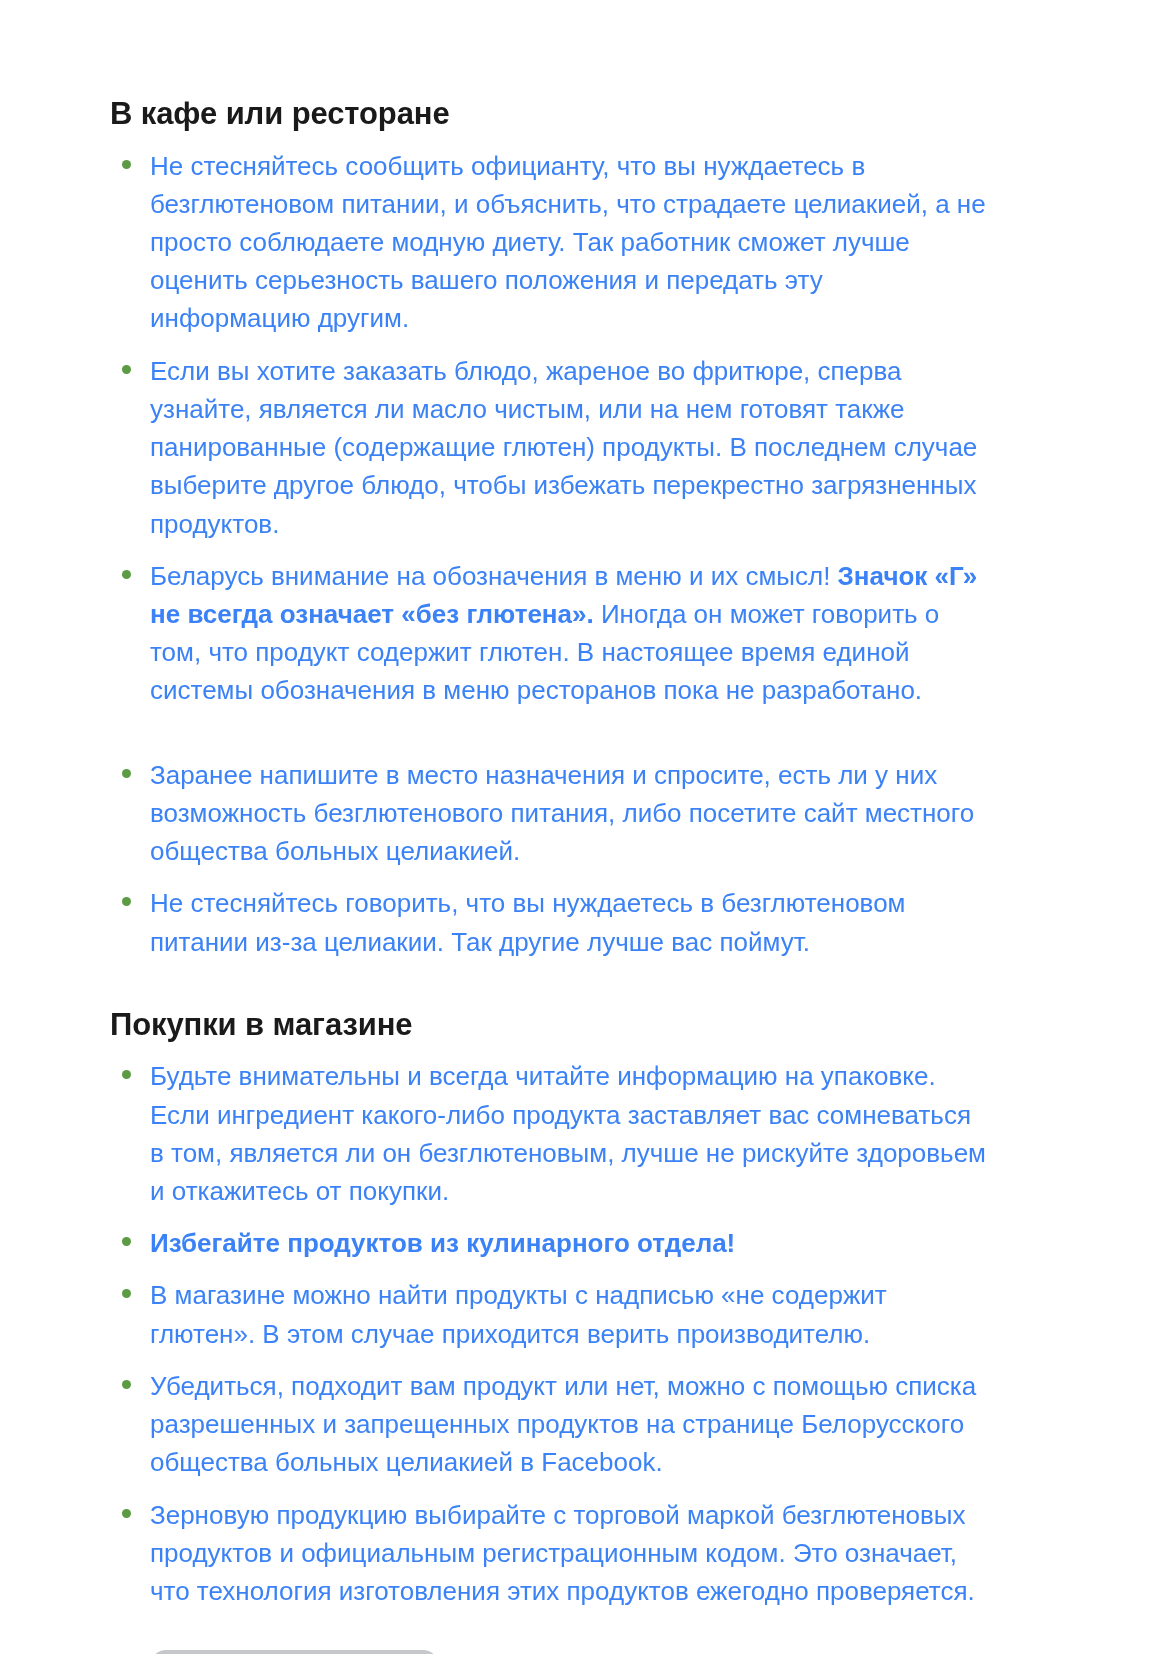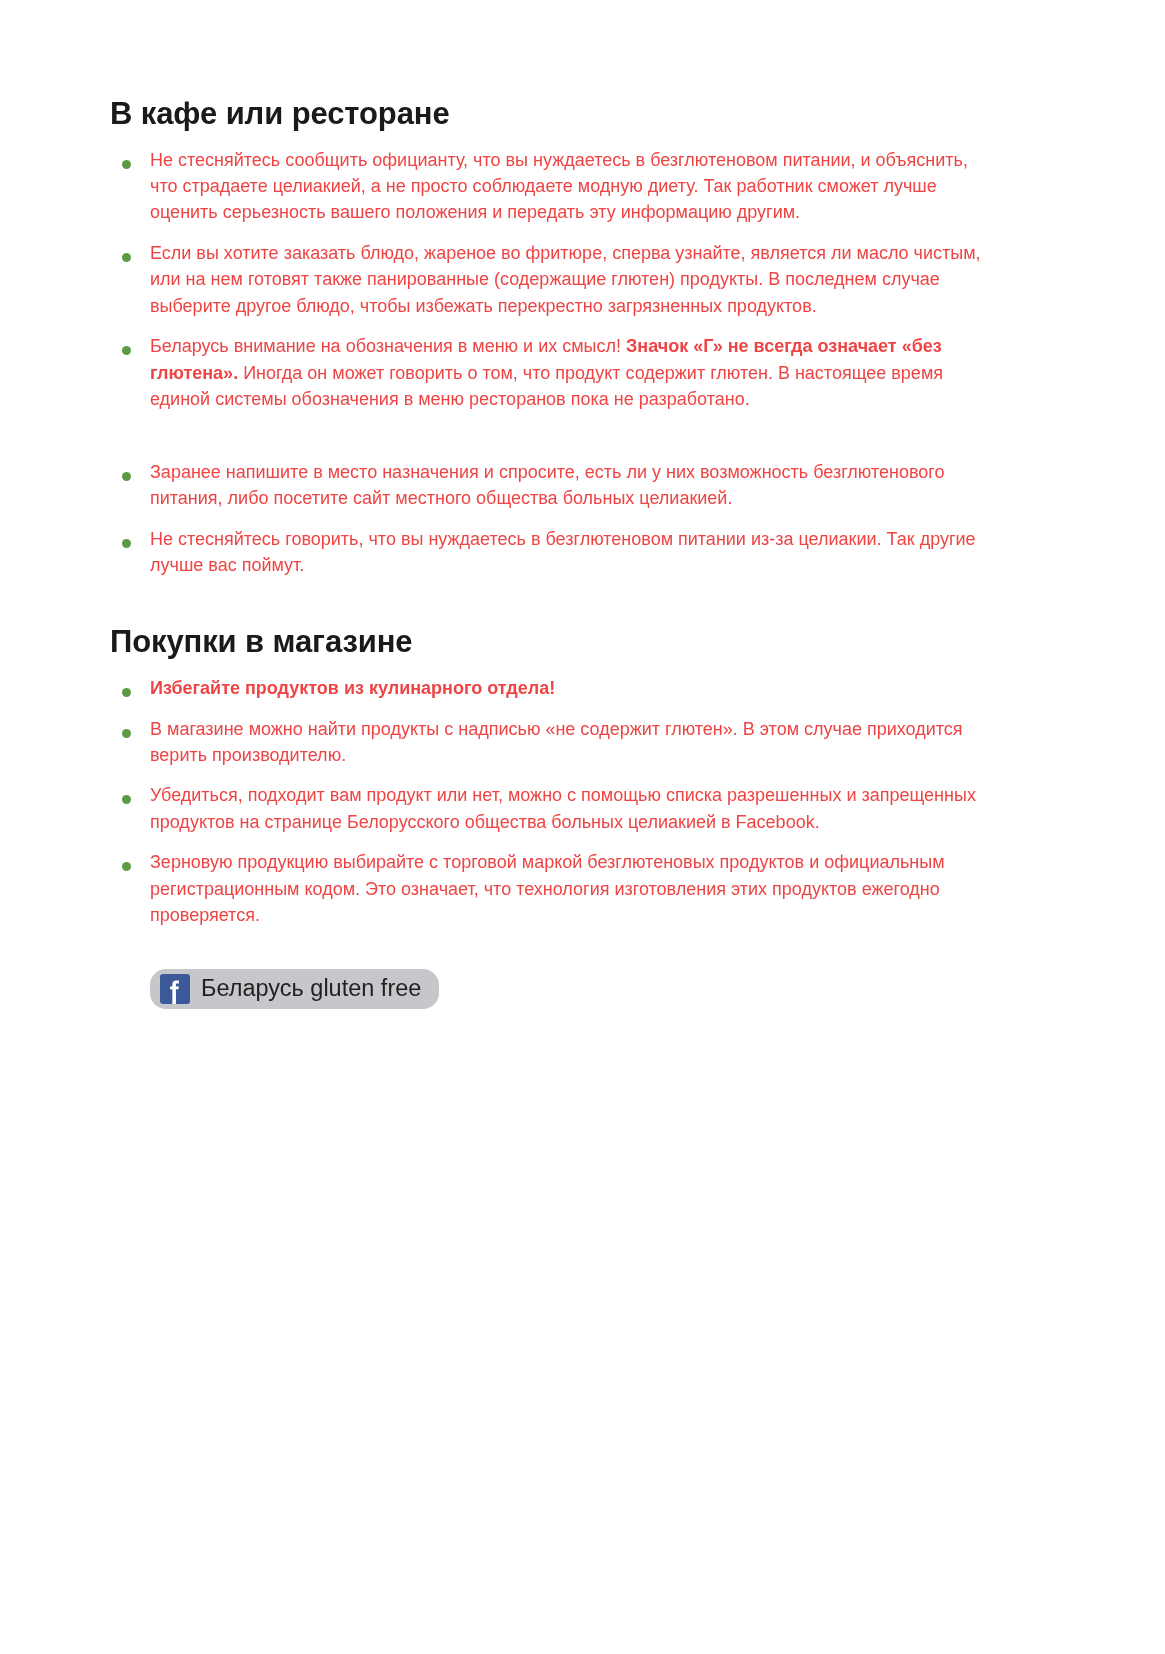--- a/index.html
+++ b/index.html
@@ -48,23 +48,23 @@
   
   ul.bullets {
     list-style: none;
     margin: 0;
     padding: 0;
   }
   ul.bullets > li {
     position: relative;
     padding-left: 40px;
     margin-bottom: 14px;
-    font-size: 18px;
+    font-size: 26px;
     line-height: 1.47;
-    color: #ef4444;
+    color: #3b82f6;
   }
   ul.bullets > li:last-child {
     margin-bottom: 0;
   }
   ul.bullets > li::before {
     content: "";
     position: absolute;
     left: 12px;
     top: 13px;
     width: 9px;
@@ -147,20 +147,23 @@
         </li>
         <li>
           <span>Не стесняйтесь говорить, что вы нуждаетесь в безглютеновом питании из-за целиакии. Так другие лучше вас поймут.</span>
         </li>
       </ul>
     </div>
 
     <div class="section">
       <h2 class="section-heading">Покупки в магазине</h2>
       <ul class="bullets">
+        <li>
+          <span>Будьте внимательны и всегда читайте информацию на упаковке. Если ингредиент какого-либо продукта заставляет вас сомневаться в том, является ли он безглютеновым, лучше не рискуйте здоровьем и откажитесь от покупки.</span>
+        </li>
         <li class="bold-item">
           <span>Избегайте продуктов из кулинарного отдела!</span>
         </li>
         <li>
           <span>В магазине можно найти продукты с надписью «не содержит глютен». В этом случае приходится верить производителю.</span>
         </li>
         <li>
           <span>Убедиться, подходит вам продукт или нет, можно с помощью списка разрешенных и запрещенных продуктов на странице Белорусского общества больных целиакией в Facebook.</span>
         </li>
         <li>

